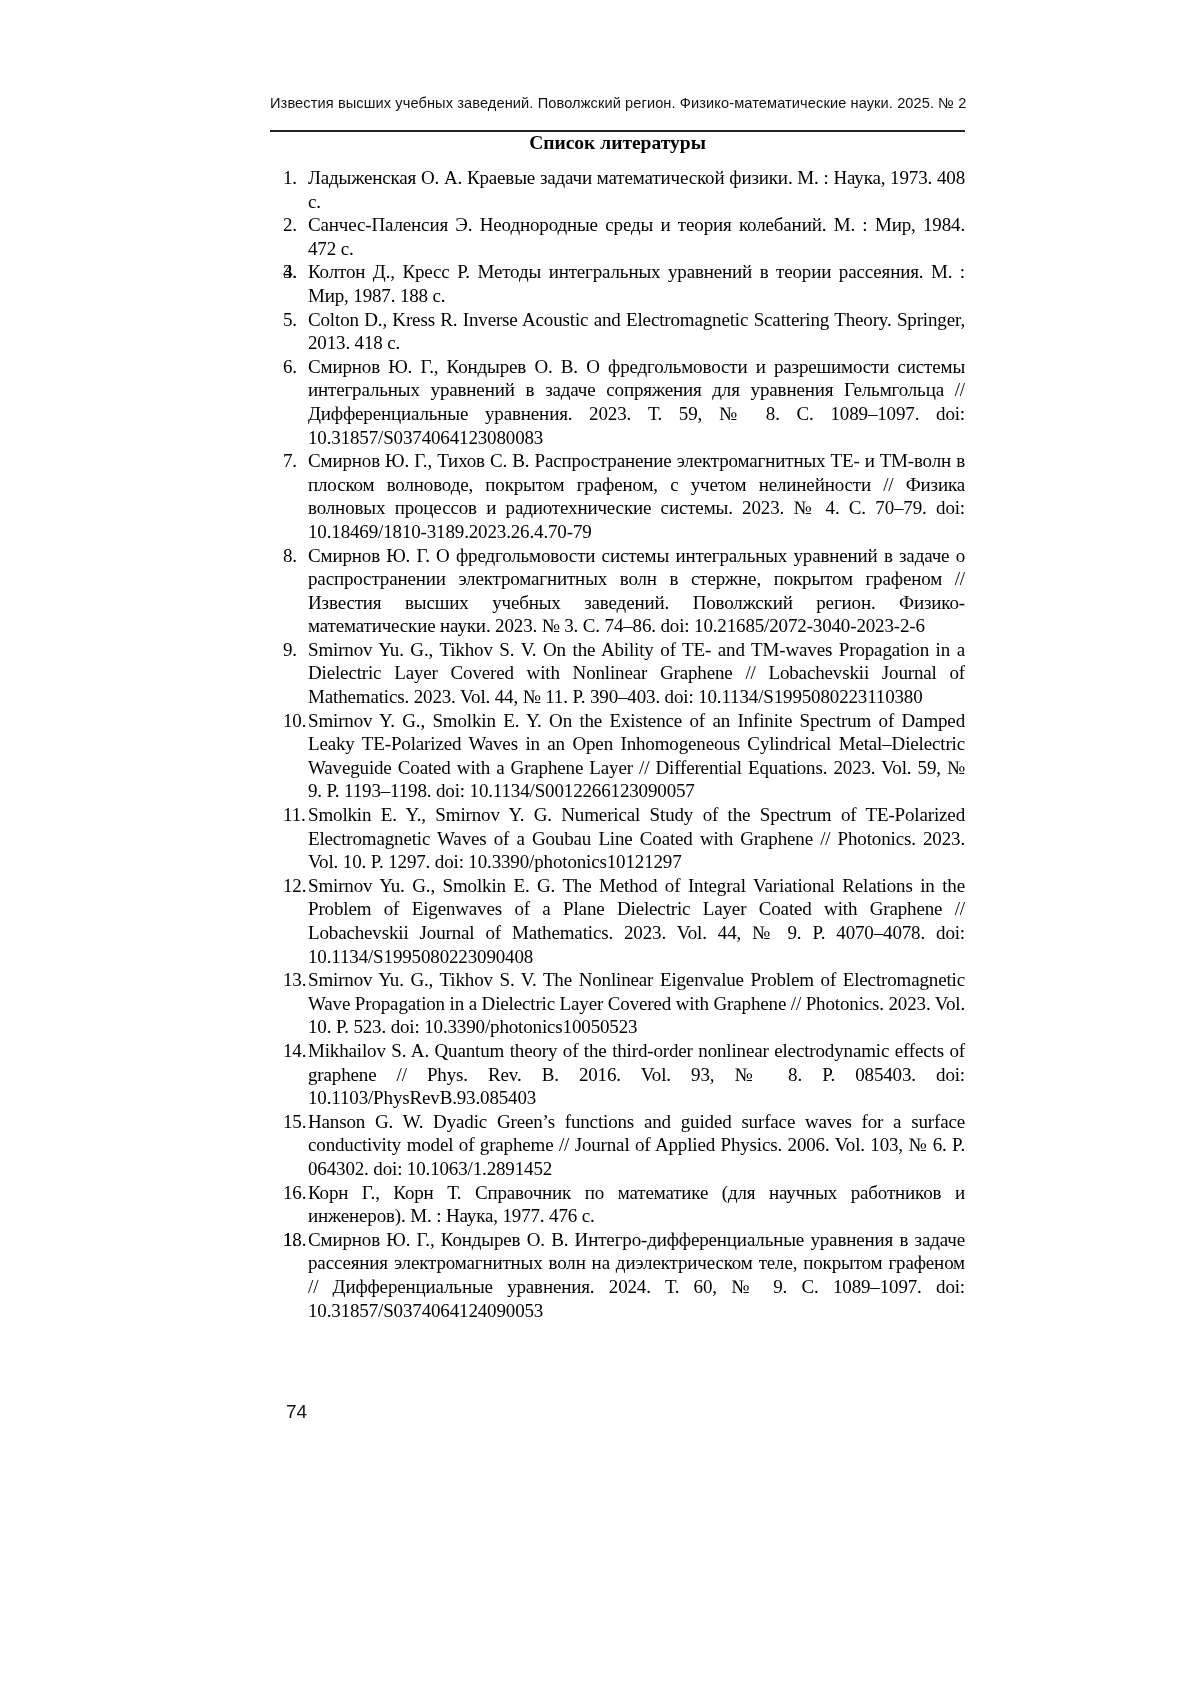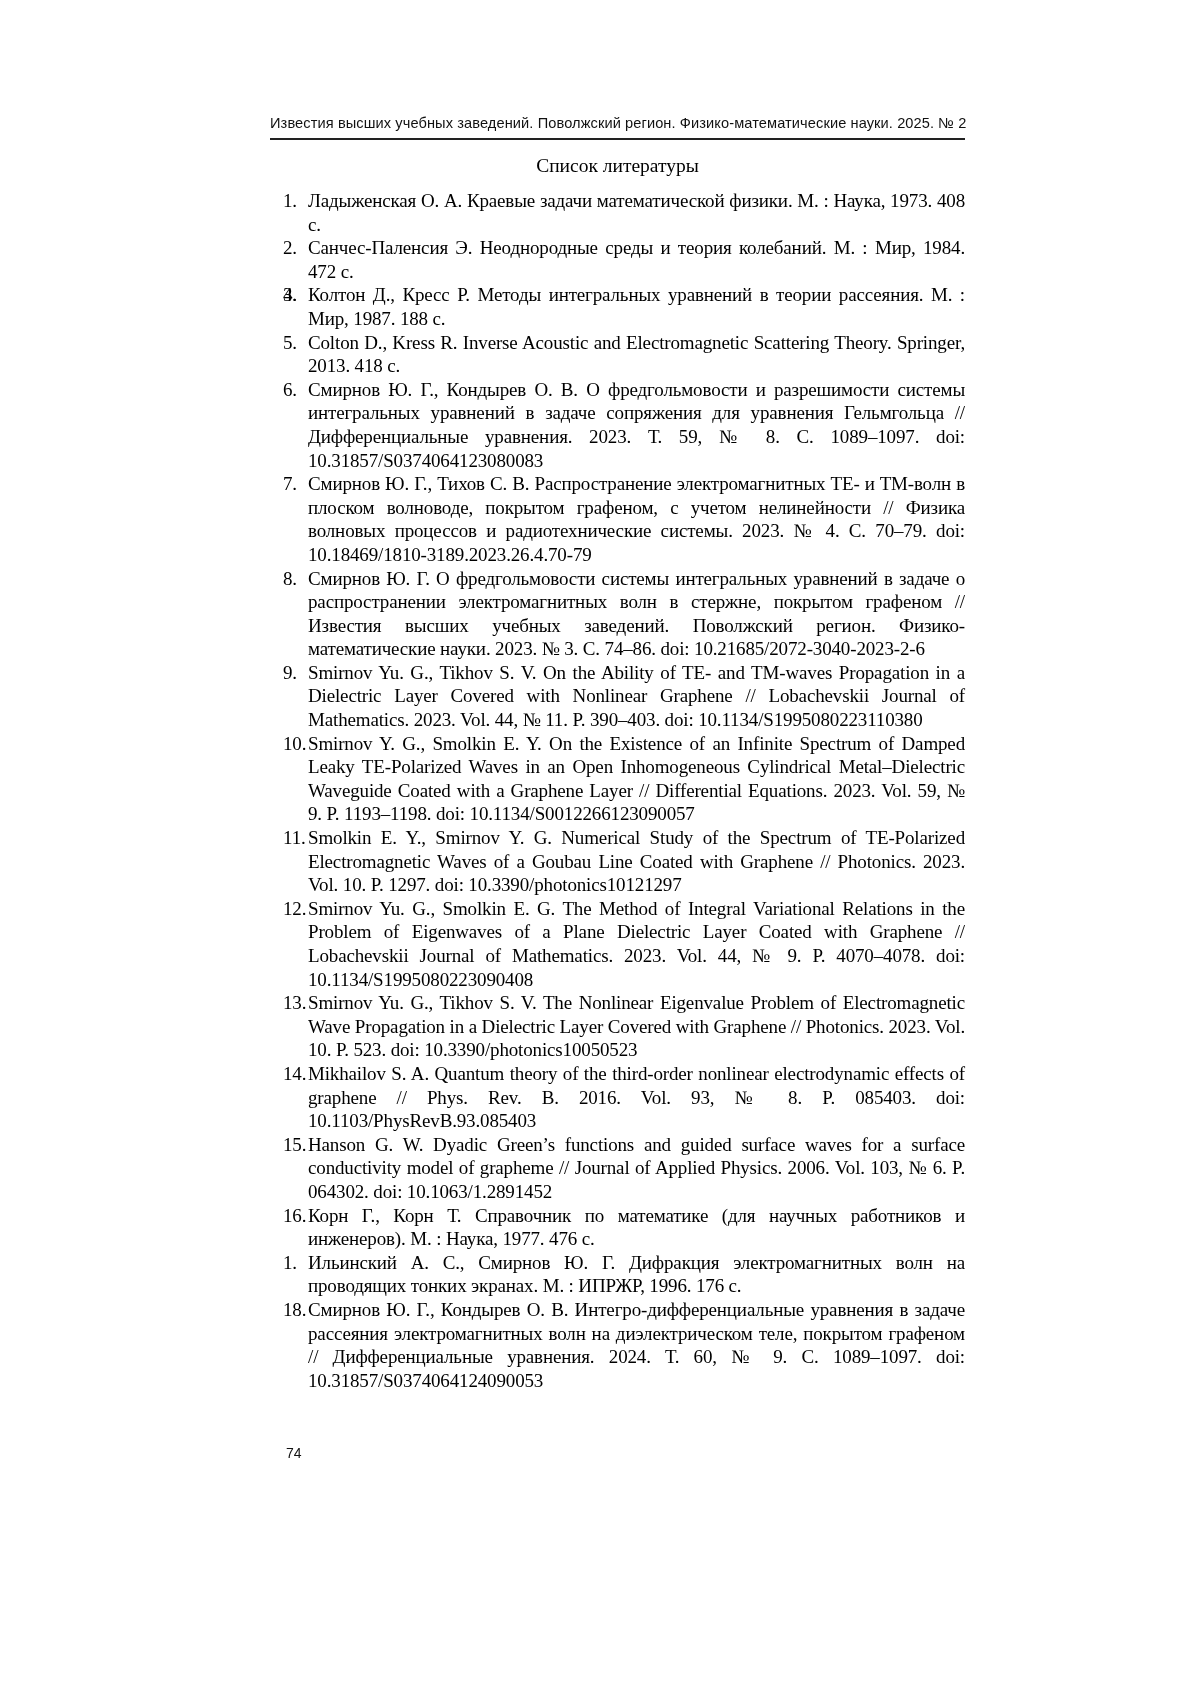--- a/index.html
+++ b/index.html
@@ -21,30 +21,28 @@
     top: 95px;
     width: 695px;
   }
   .running-head {
     font-family: "Liberation Sans", sans-serif;
     font-size: 14.6px;
     letter-spacing: 0.1px;
     color: #111111;
     text-align: right;
     white-space: nowrap;
-    padding-bottom: 7px;
+    padding-bottom: 19px;
     border-bottom: 2px solid #222222;
-    margin-top: 20px;
   }
   .paper-title {
     font-family: "Liberation Serif", serif;
-    font-weight: normal;
+    font-weight: bold;
     font-size: 19.5px;
     text-align: center;
-    margin-top: 15px;
   }
   ol.ref-list {
     list-style: none;
     margin: 12px 0 0 0;
     padding: 0;
     font-family: "Liberation Serif", serif;
     font-size: 19px;
     line-height: 23.6px;
     letter-spacing: -0.15px;
   }
@@ -56,23 +54,22 @@
   ol.ref-list .ref-num {
     position: absolute;
     left: 13px;
     top: 0;
   }
   .folio {
     position: absolute;
     left: 286px;
     top: 1401px;
     font-family: "Liberation Sans", sans-serif;
-    font-size: 14px;
+    font-size: 19px;
     color: #111111;
-    margin-top: 44px;
   }
 </style>
 </head>
 <body>
 
 <div class="page">
   <div class="content">
 
     <div class="running-head">Известия высших учебных заведений. Поволжский регион. Физико-математические науки. 2025. № 2</div>
 
@@ -154,21 +151,20 @@
           <span>Hanson G. W. Dyadic Green’s functions and guided surface waves for a surface conductivity model of grapheme // Journal of Applied Physics. 2006. Vol. 103, № 6. P. 064302. doi: 10.1063/1.2891452</span>
         </li>
 
         <li>
           <span class="ref-num">16.</span>
           <span>Корн Г., Корн Т. Справочник по математике (для научных работников и инженеров). М. : Наука, 1977. 476 с.</span>
         </li>
 
         <li>
           <span class="ref-num">1.</span>
-          <span>Ильинский А. С., Смирнов Ю. Г. Дифракция электромагнитных волн на проводящих тонких экранах. М. : ИПРЖР, 1996. 176 с.</span>
         </li>
 
         <li>
           <span class="ref-num">18.</span>
           <span>Смирнов Ю. Г., Кондырев О. В. Интегро-дифференциальные уравнения в задаче рассеяния электромагнитных волн на диэлектрическом теле, покрытом графеном // Дифференциальные уравнения. 2024. Т. 60, № 9. С. 1089–1097. doi: 10.31857/S0374064124090053</span>
         </li>
       </ol>
 
   </div>
 

